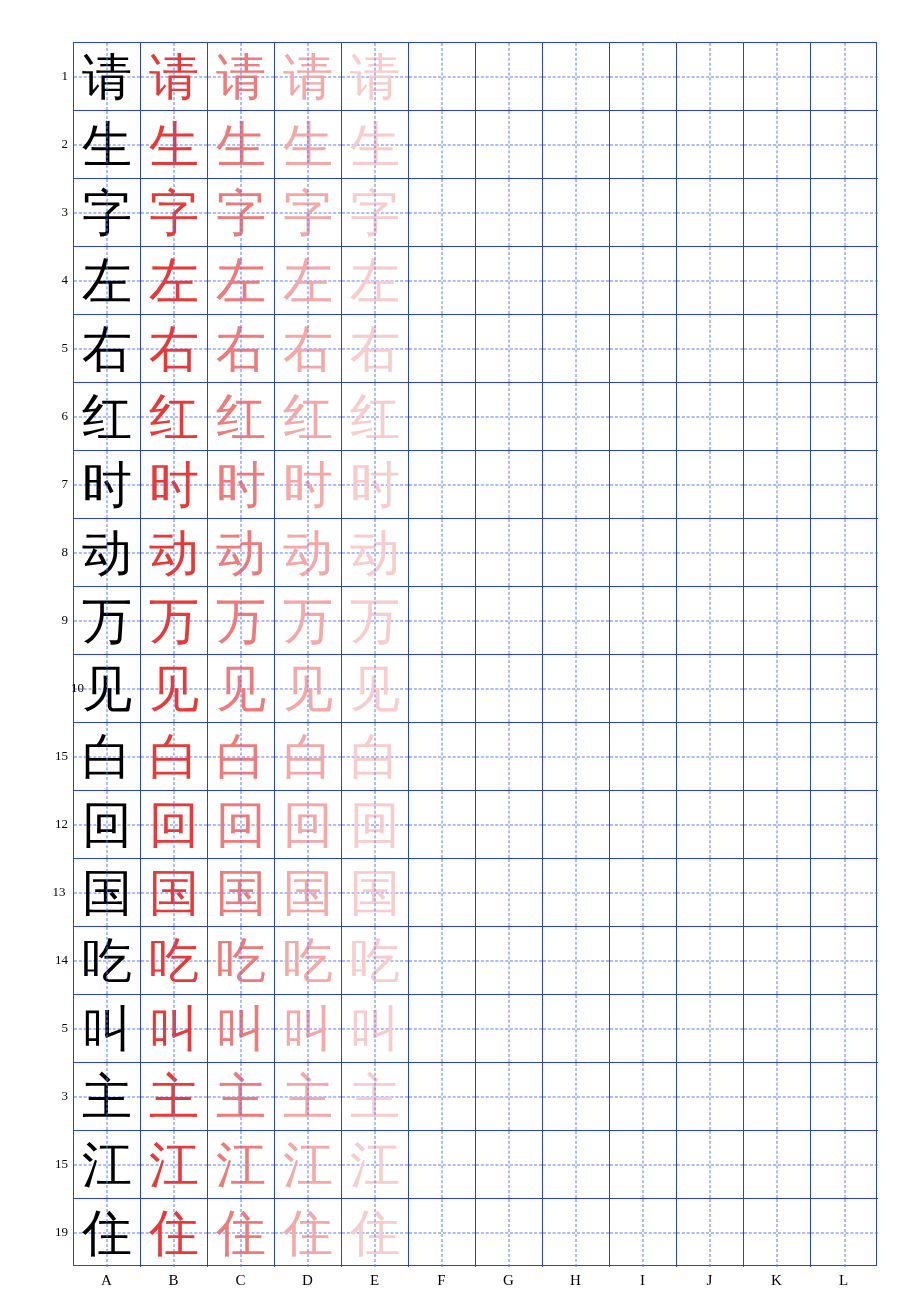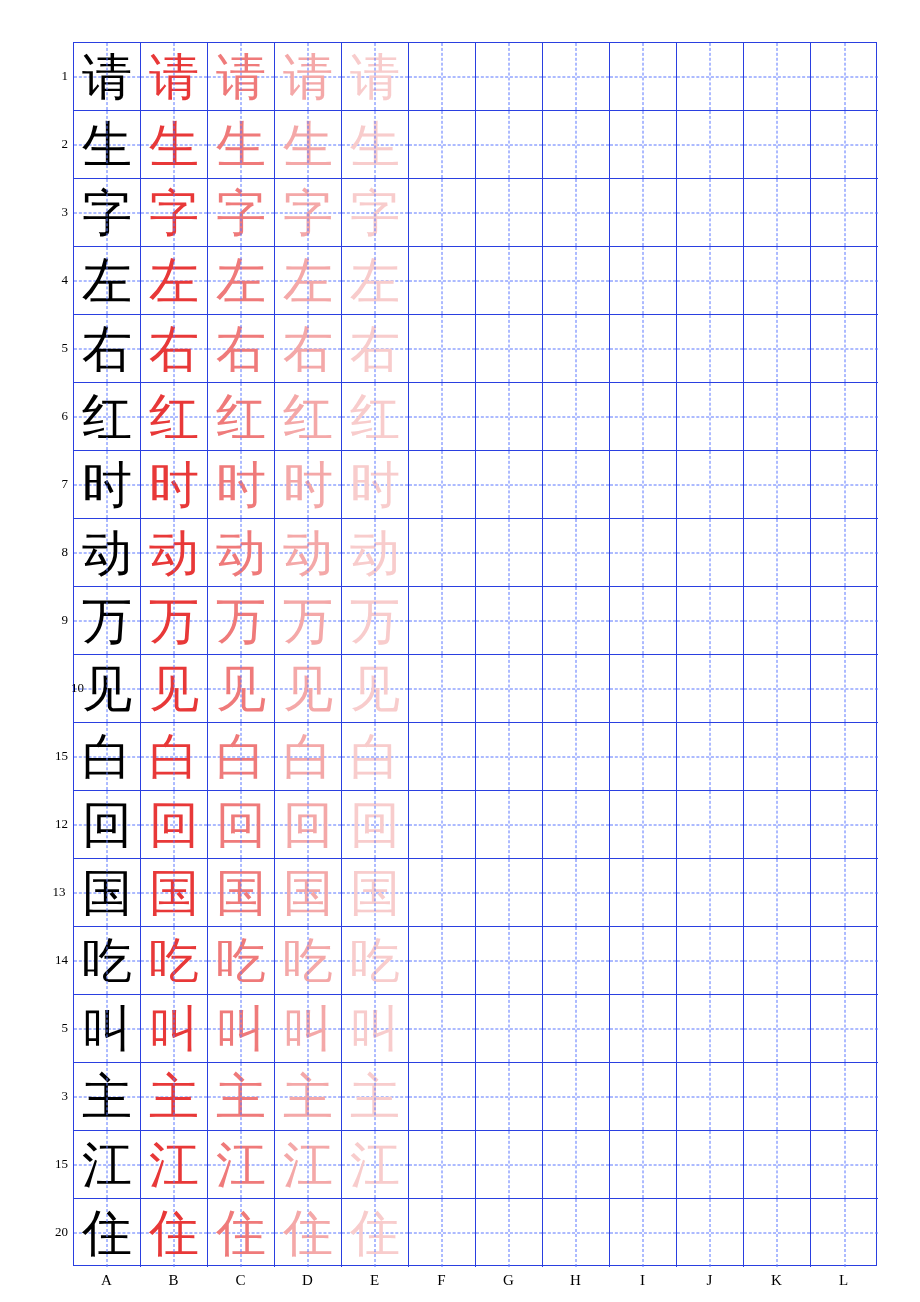--- a/index.html
+++ b/index.html
@@ -438,21 +438,21 @@
       <div class="rownum" style="left: 50px; top: 544px;">8</div>
       <div class="rownum" style="left: 50px; top: 612px;">9</div>
       <div class="rownum" style="left: 66px; top: 680px;">10</div>
       <div class="rownum" style="left: 50px; top: 748px;">15</div>
       <div class="rownum" style="left: 50px; top: 816px;">12</div>
       <div class="rownum" style="left: 50px; top: 884px; text-align: center;">13</div>
       <div class="rownum" style="left: 50px; top: 952px;">14</div>
       <div class="rownum" style="left: 50px; top: 1020px;">5</div>
       <div class="rownum" style="left: 50px; top: 1088px;">3</div>
       <div class="rownum" style="left: 50px; top: 1156px;">15</div>
-      <div class="rownum" style="left: 50px; top: 1224px;">20</div>
+      <div class="rownum" style="left: 50px; top: 1224px;">19</div>
     </div>
   <div id="collabs">
       <div class="collab" style="left: 73px; top: 1272px; width: 67px;">A</div>
       <div class="collab" style="left: 140px; top: 1272px; width: 67px;">B</div>
       <div class="collab" style="left: 207px; top: 1272px; width: 67px;">C</div>
       <div class="collab" style="left: 274px; top: 1272px; width: 67px;">D</div>
       <div class="collab" style="left: 341px; top: 1272px; width: 67px;">E</div>
       <div class="collab" style="left: 408px; top: 1272px; width: 67px;">F</div>
       <div class="collab" style="left: 475px; top: 1272px; width: 67px;">G</div>
       <div class="collab" style="left: 542px; top: 1272px; width: 67px;">H</div>

